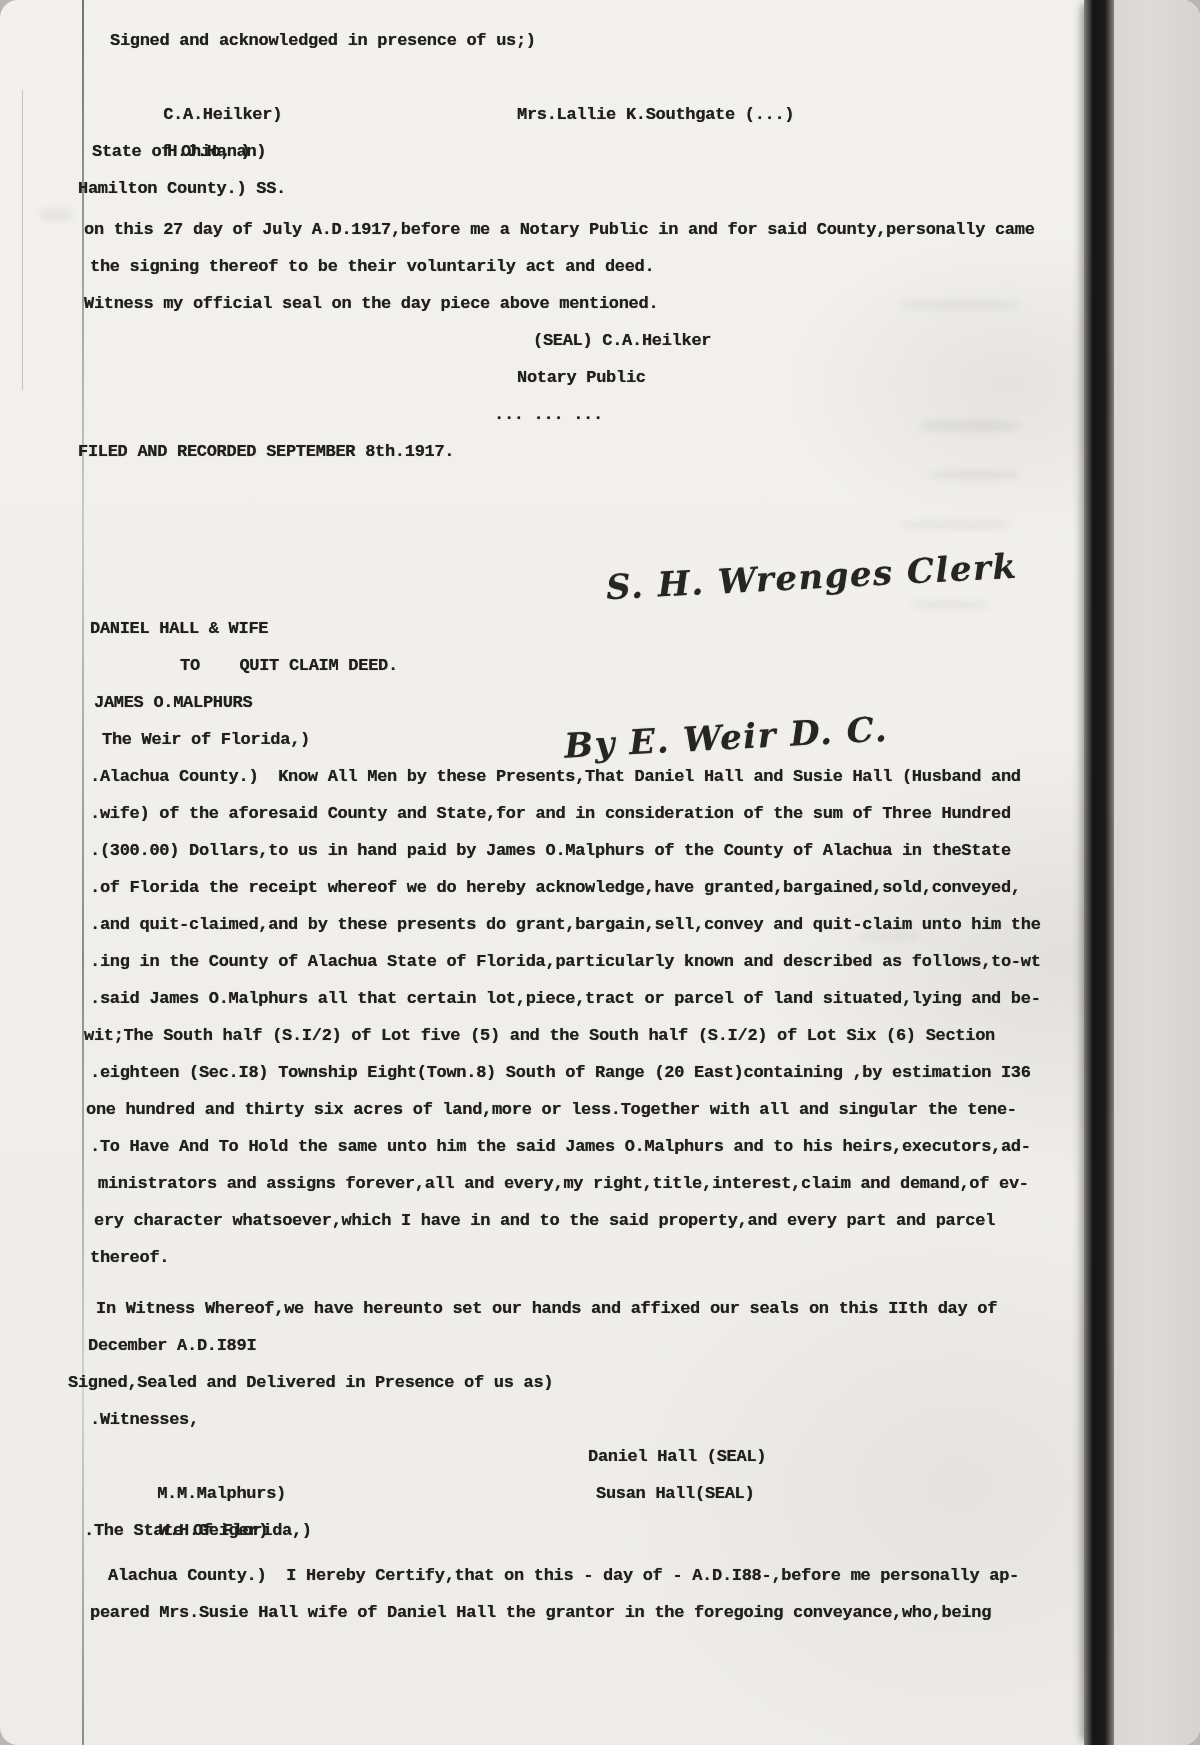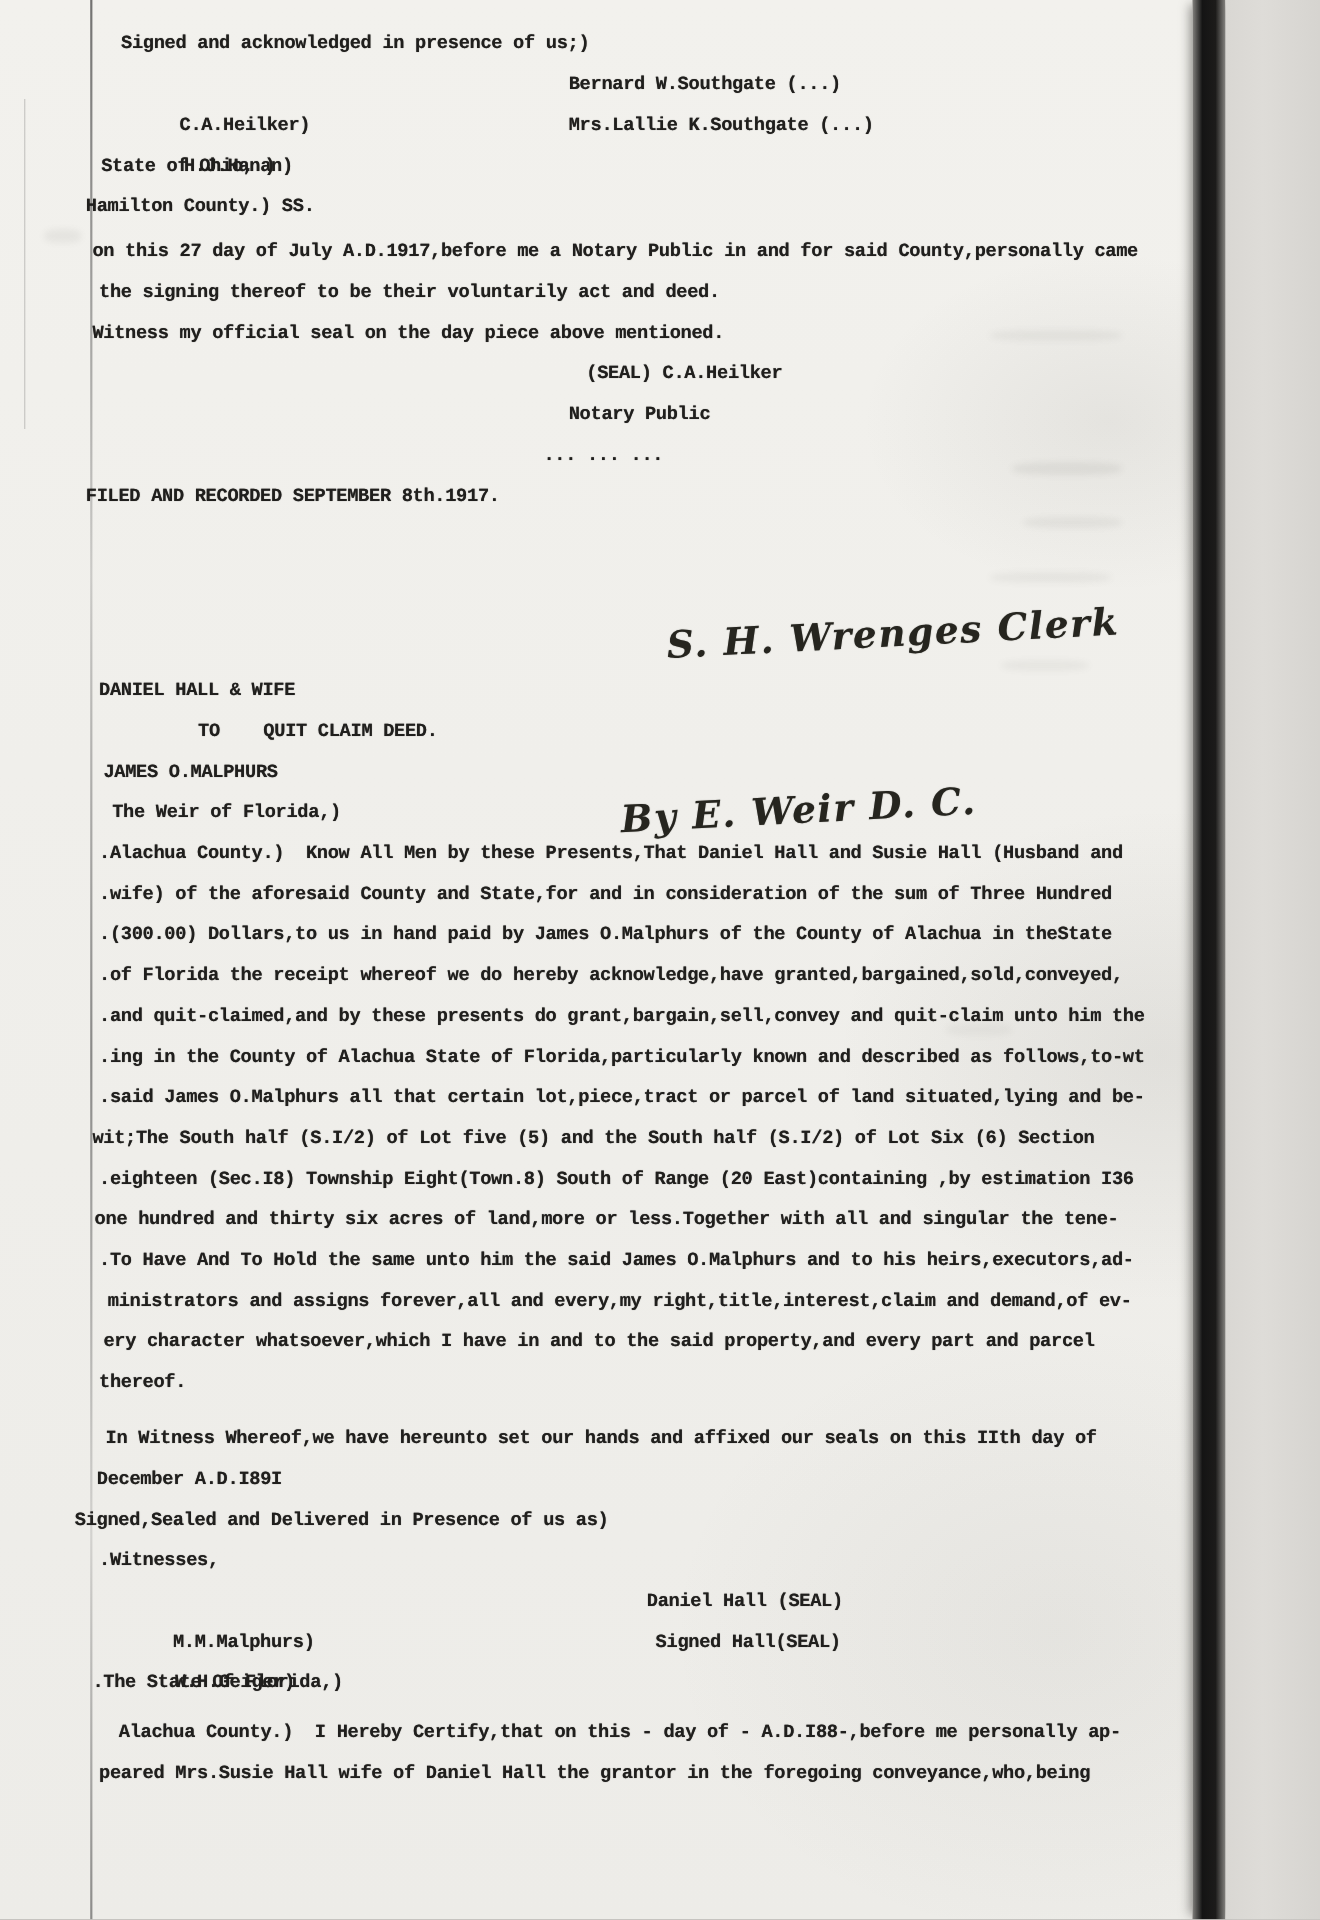--- a/index.html
+++ b/index.html
@@ -6,20 +6,21 @@
   .page{
     position:relative;width:1200px;height:1745px;overflow:hidden;
     background:
       radial-gradient(ellipse 320px 220px at 84% 22%, rgba(120,118,112,.10), transparent 70%),
       radial-gradient(ellipse 420px 320px at 88% 55%, rgba(120,118,112,.12), transparent 70%),
       radial-gradient(ellipse 500px 400px at 80% 85%, rgba(120,118,112,.08), transparent 70%),
       linear-gradient(#f2f1ed,#edece8);
     font-family:"Liberation Mono","DejaVu Sans Mono",monospace;
     font-weight:700;font-size:17px;letter-spacing:-0.3px;color:#201f1d;
     text-shadow:0 0 .7px rgba(32,31,29,.8);
+    border-radius:18px;
   }
   .content{position:absolute;left:84px;top:22px;width:1000px;}
   .ln{height:37px;line-height:37px;white-space:pre;}
   .row{position:relative;}
   .col2{position:absolute;top:0;white-space:pre;}
   .c433{left:433px}.c429{left:429px}.c510{left:510px}.c516{left:516px}
   .n16{margin-left:-16px}.n6{margin-left:-6px}.n4{margin-left:-4px}
   .m2{margin-left:2px}.m4{margin-left:4px}.m6{margin-left:6px}.m8{margin-left:8px}
   .m10{margin-left:10px}.m12{margin-left:12px}.m14{margin-left:14px}.m16{margin-left:4px}
   .m18{margin-left:18px}.m24{margin-left:24px}.m26{margin-left:26px}.m96{margin-left:96px}
@@ -59,21 +60,20 @@
 
   <div class="rule-far-left"></div>
   <div class="rule-left"></div>
 
   <div class="content">
 
     <section>
       <div class="ln m26">Signed and acknowledged in presence of us;)</div>
       <div class="ln row">
         <span>C.A.Heilker)</span>
-        <span class="col2 c433">Bernard W.Southgate (...)</span>
       </div>
       <div class="ln row m4">
         <span>H.J.Hanan)</span>
         <span class="col2 c429">Mrs.Lallie K.Southgate (...)</span>
       </div>
       <div class="ln m8">State of Ohio, )</div>
       <div class="ln n6">Hamilton County.) SS.</div>
       <div class="ln gapD">on this 27 day of July A.D.1917,before me a Notary Public in and for said County,personally came</div>
       <div class="ln m6">the signing thereof to be their voluntarily act and deed.</div>
       <div class="ln">Witness my official seal on the day piece above mentioned.</div>
@@ -114,21 +114,21 @@
       <div class="ln m12 gapB">In Witness Whereof,we have hereunto set our hands and affixed our seals on this IIth day of</div>
       <div class="ln m16">December A.D.I89I</div>
       <div class="ln n16">Signed,Sealed and Delivered in Presence of us as)</div>
       <div class="ln m6">.Witnesses,</div>
       <div class="ln row n6">
         <span>M.M.Malphurs)</span>
         <span class="col2 c510">Daniel Hall (SEAL)</span>
       </div>
       <div class="ln row n4">
         <span>W.H.Geiger)</span>
-        <span class="col2 c516">Signed Hall(SEAL)</span>
+        <span class="col2 c516">Susan Hall(SEAL)</span>
       </div>
     </section>
 
     <section>
       <div class="ln">.The State Of Florida,)</div>
       <div class="ln m24 gapC">Alachua County.)  I Hereby Certify,that on this - day of - A.D.I88-,before me personally ap-</div>
       <div class="ln m6">peared Mrs.Susie Hall wife of Daniel Hall the grantor in the foregoing conveyance,who,being</div>
     </section>
 
   </div>

